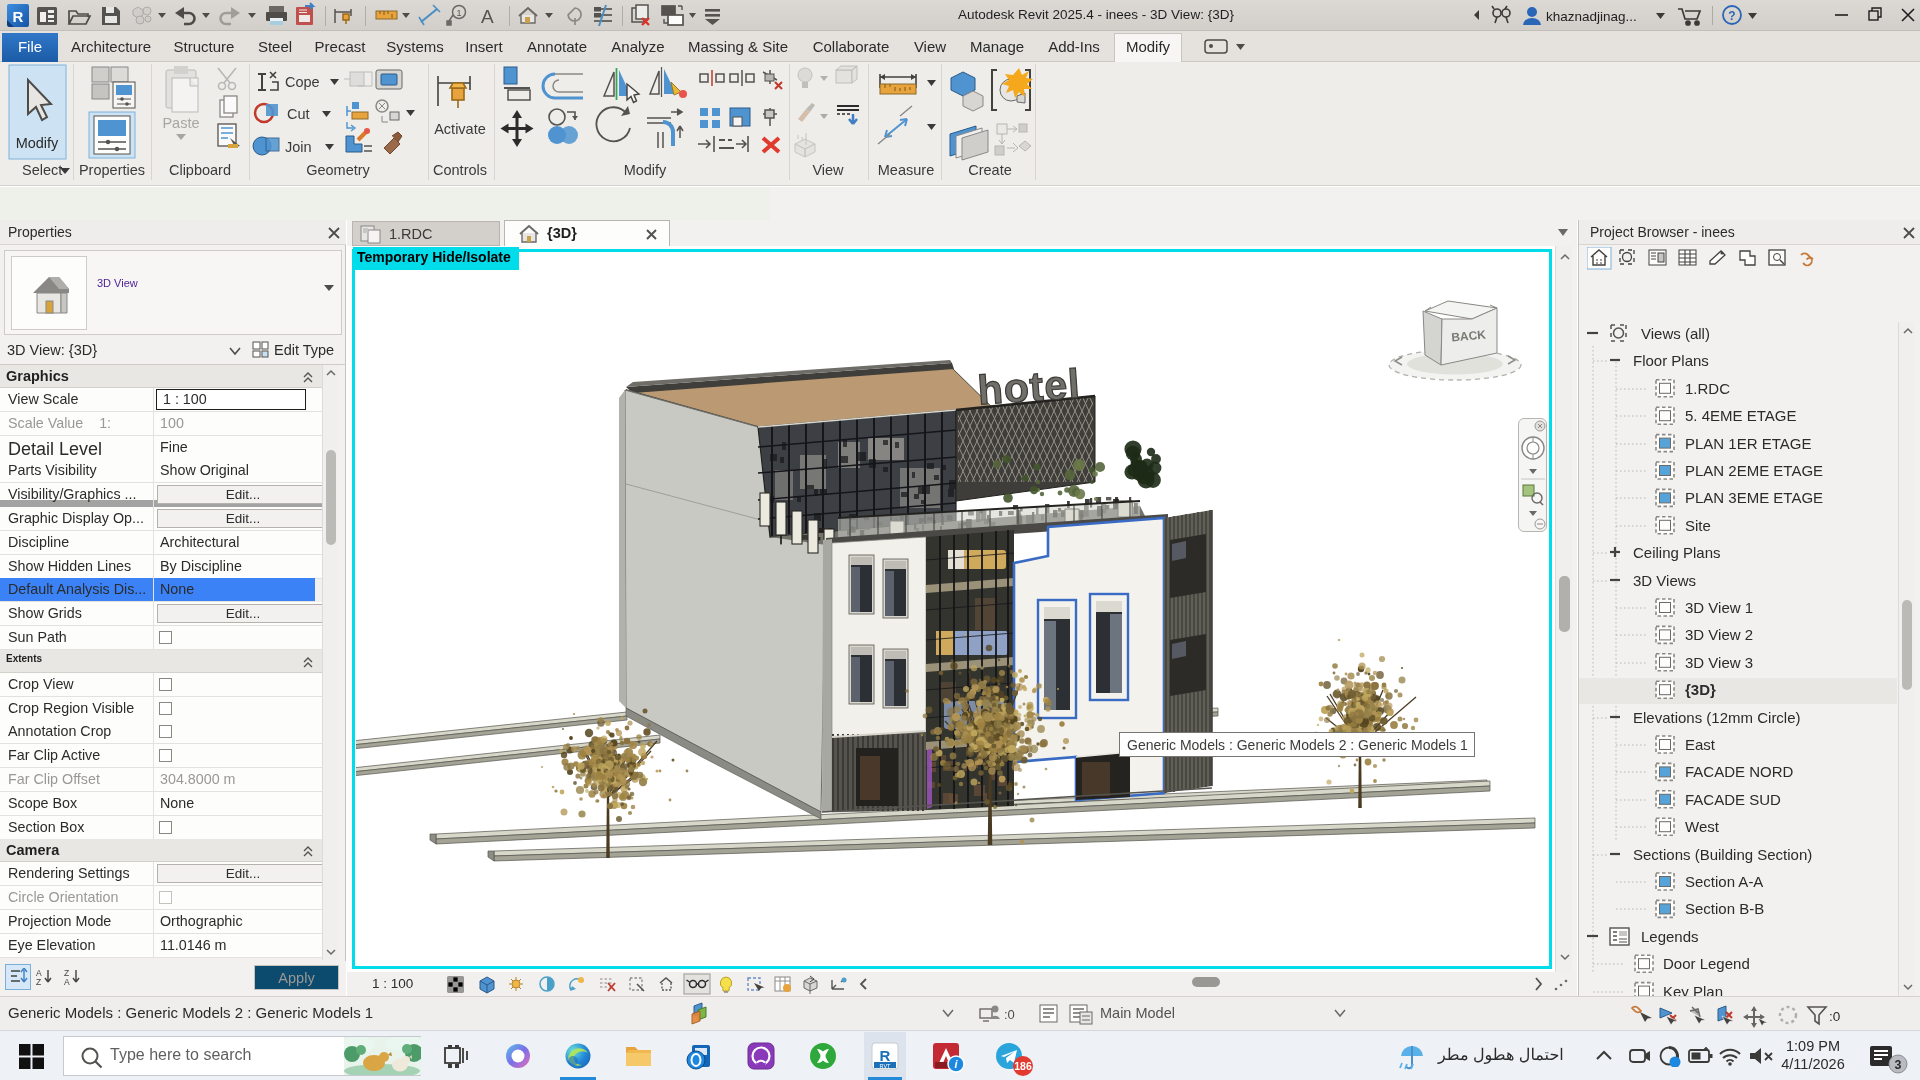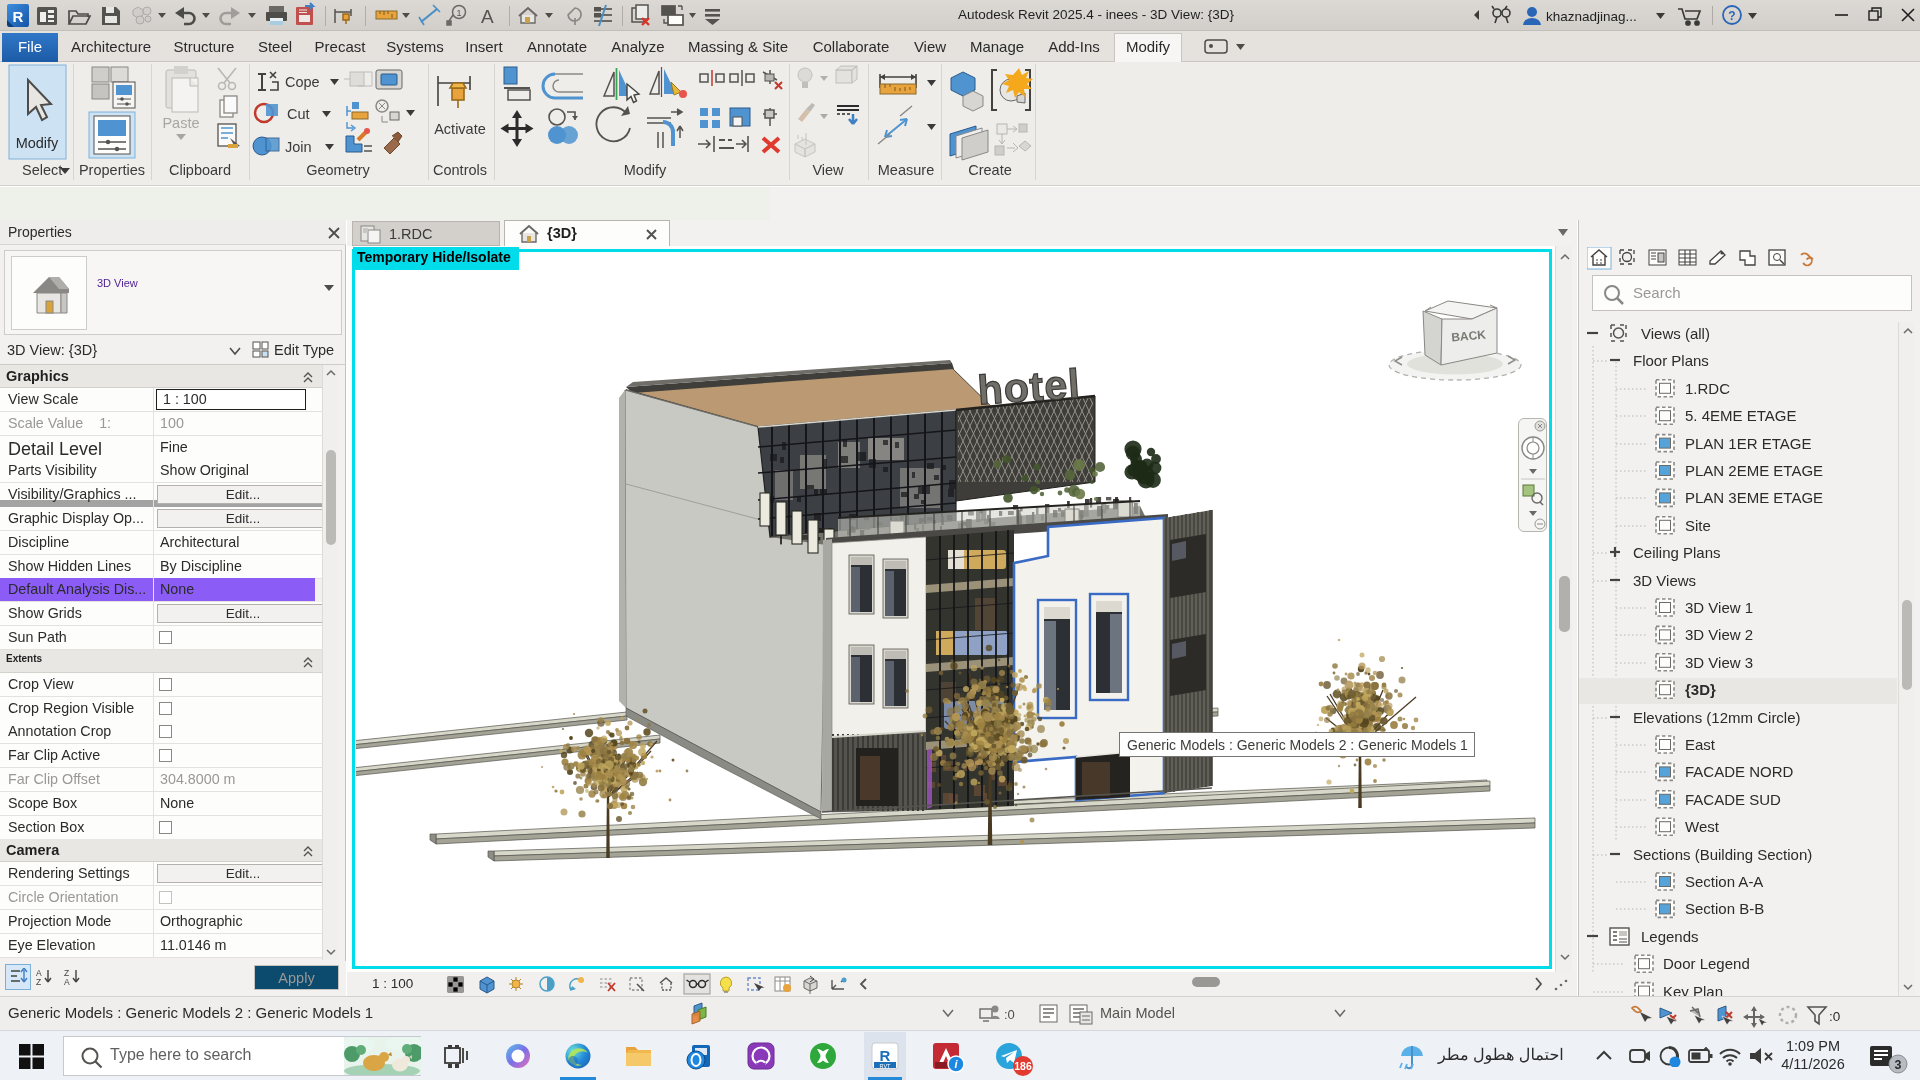--- a/index.html
+++ b/index.html
@@ -532,21 +532,21 @@
     <div class="ab" style="left:0;top:166px;width:322px;height:23.8px;background:#fdfdfc;border-bottom:1px solid #e4e2df">
       <span class="ab" style="left:8px;top:3px;font-size:14.3px;color:#2b2b2b;white-space:nowrap">Discipline</span>
       <div class="ab" style="left:153px;top:0;width:1px;height:24px;background:#e4e2df"></div>
       <span class="ab" style="left:160px;top:3px;font-size:14.3px;color:#2b2b2b">Architectural</span>
     </div>
     <div class="ab" style="left:0;top:190px;width:322px;height:23.8px;background:#fdfdfc;border-bottom:1px solid #e4e2df">
       <span class="ab" style="left:8px;top:3px;font-size:14.3px;color:#2b2b2b;white-space:nowrap">Show Hidden Lines</span>
       <div class="ab" style="left:153px;top:0;width:1px;height:24px;background:#e4e2df"></div>
       <span class="ab" style="left:160px;top:3px;font-size:14.3px;color:#2b2b2b">By Discipline</span>
     </div>
-    <div class="ab" style="left:0;top:213px;width:315px;height:23.8px;background:#8b5cf6;border-bottom:1px solid #e4e2df">
+    <div class="ab" style="left:0;top:213px;width:315px;height:23.8px;background:#3b82f6;border-bottom:1px solid #e4e2df">
       <span class="ab" style="left:8px;top:3px;font-size:14.3px;color:#2b2b2b;white-space:nowrap">Default Analysis Dis...</span>
       <div class="ab" style="left:153px;top:0;width:1px;height:24px;background:#e4e2df"></div>
       <span class="ab" style="left:160px;top:3px;font-size:14.3px;color:#2b2b2b">None</span>
     </div>
     <div class="ab" style="left:0;top:237px;width:322px;height:23.8px;background:#fdfdfc;border-bottom:1px solid #e4e2df">
       <span class="ab" style="left:8px;top:3px;font-size:14.3px;color:#2b2b2b;white-space:nowrap">Show Grids</span>
       <div class="ab" style="left:153px;top:0;width:1px;height:24px;background:#e4e2df"></div>
       <div class="ab" style="left:157px;top:2px;width:172px;height:19px;border:1px solid #b5b2ae;background:#f2f1ef;text-align:center;font-size:13.5px;color:#2b2b2b;line-height:18px">Edit...</div>
     </div>
     <div class="ab" style="left:0;top:261px;width:322px;height:23.8px;background:#fdfdfc;border-bottom:1px solid #e4e2df">
@@ -643,20 +643,26 @@
       </svg>
       <svg class="ab" style="left:64px;top:7px" width="24" height="18">
         <text x="0" y="8" font-size="8.5" fill="#44423f">Z</text>
         <text x="0" y="17" font-size="8.5" fill="#44423f">A</text>
         <path d="M12 2 v12 m0 0 l-3 -4 m3 4 l3 -4" stroke="#44423f" stroke-width="1.4" fill="none"></path>
       </svg>
       <div class="ab" style="left:254px;top:4px;width:85px;height:25px;background:#0c4a6e;border:1px solid #c6c3bf;text-align:center;line-height:24px;font-size:14.5px;color:#9a9895">Apply</div>
     </div>
   </div>
 <div class="ab" style="left:1578px;top:220px;width:342px;height:776px;background:#f2f1ef;border-left:1px solid #c5c2be">
+    <div class="ab" style="left:0;top:0;width:342px;height:25px;background:#eeedeb;border-bottom:1px solid #d8d5d1">
+      <span class="ab" style="left:11px;top:4px;font-size:14px;color:#2b2b2b">Project Browser - inees</span>
+      <svg class="ab" style="left:323px;top:6px" width="14" height="14">
+        <path d="M2 2 L12 12 M12 2 L2 12" stroke="#4e4c49" stroke-width="1.8"></path>
+      </svg>
+    </div>
     <svg class="ab" style="left:8px;top:27px" width="240" height="24">
       <rect x="0" y="0" width="24" height="22" fill="#fdfdfc" stroke="#7ab0d8"></rect>
       <g stroke="#44423f" stroke-width="1.4" fill="none">
         <path d="M4 10 L12 3 L20 10 M6 9 v9 h12 v-9"></path>
         <path d="M9 13 h2 m2 0 h2 M9 16 h2 m2 0 h2" stroke-width="1.1"></path>
       </g>
       <g transform="translate(30,0)" stroke="#44423f" stroke-width="1.3" fill="none">
         <path d="M3 3 h4 m4 0 h4 M3 3 v4 m0 4 v4 m14 -12 v4 m0 4 v4 M3 17 h4 m4 0 h4"></path>
         <circle cx="10" cy="10" r="4.5"></circle>
       </g>
@@ -679,27 +685,20 @@
       <g transform="translate(180,0)">
         <rect x="2" y="3" width="16" height="15" fill="#fdfdfc" stroke="#44423f" stroke-width="1.3"></rect>
         <circle cx="10" cy="10" r="3.5" fill="none" stroke="#44423f"></circle>
         <path d="M13 13 l4 4" stroke="#44423f" stroke-width="1.4"></path>
       </g>
       <g transform="translate(210,0)" stroke="#c87a3a" stroke-width="1.8" fill="none">
         <path d="M4 8 a4.5 4.5 0 0 1 6.5 -.5 l3 3 a4.5 4.5 0 0 1 -6.5 6.5 l-1 -1"></path>
         <path d="M16 12 a4.5 4.5 0 0 0 -6.5 .5"></path>
       </g>
     </svg>
-    <div class="ab" style="left:13px;top:55px;width:320px;height:36px;background:#fdfdfc;border:1px solid #c5c2be">
-      <svg class="ab" style="left:10px;top:8px" width="22" height="22">
-        <circle cx="9" cy="9" r="7" fill="none" stroke="#8a8885" stroke-width="2"></circle>
-        <path d="M14 14 l6 6" stroke="#8a8885" stroke-width="2.5"></path>
-      </svg>
-      <span class="ab" style="left:40px;top:8px;font-size:15px;color:#9a9895">Search</span>
-    </div>
     <svg class="ab" style="left:0;top:102px" width="320" height="674">
       <g stroke="#b8b6b2" stroke-dasharray="1.5 2.5" fill="none">
         <path d="M14 24 V652"></path>
         <path d="M37 40 V520"></path>
         <path d="M14 39 h14"></path>
         <path d="M37 67 h32"></path>
         <path d="M37 94 h32"></path>
         <path d="M37 122 h32"></path>
         <path d="M37 149 h32"></path>
         <path d="M37 176 h32"></path>

